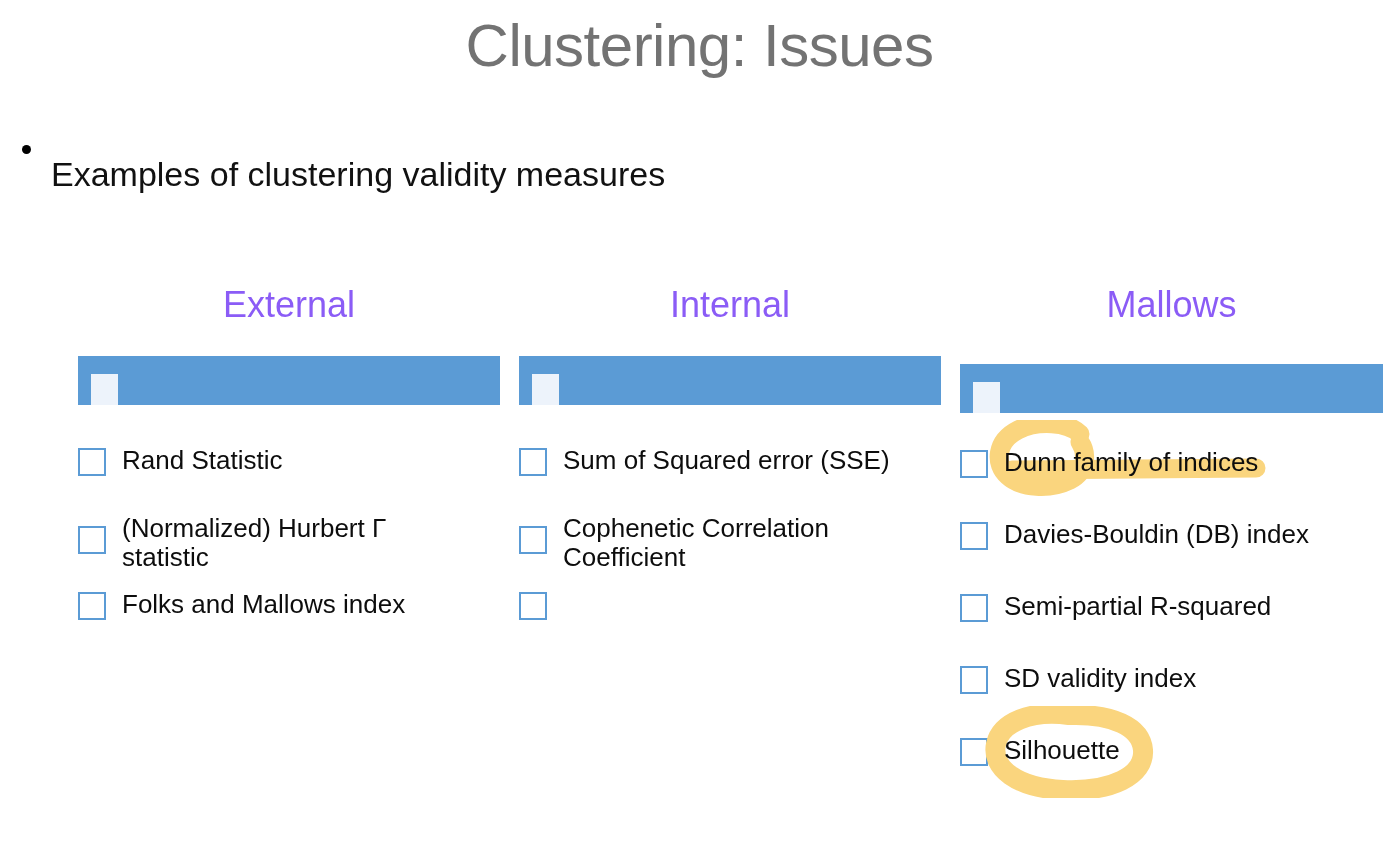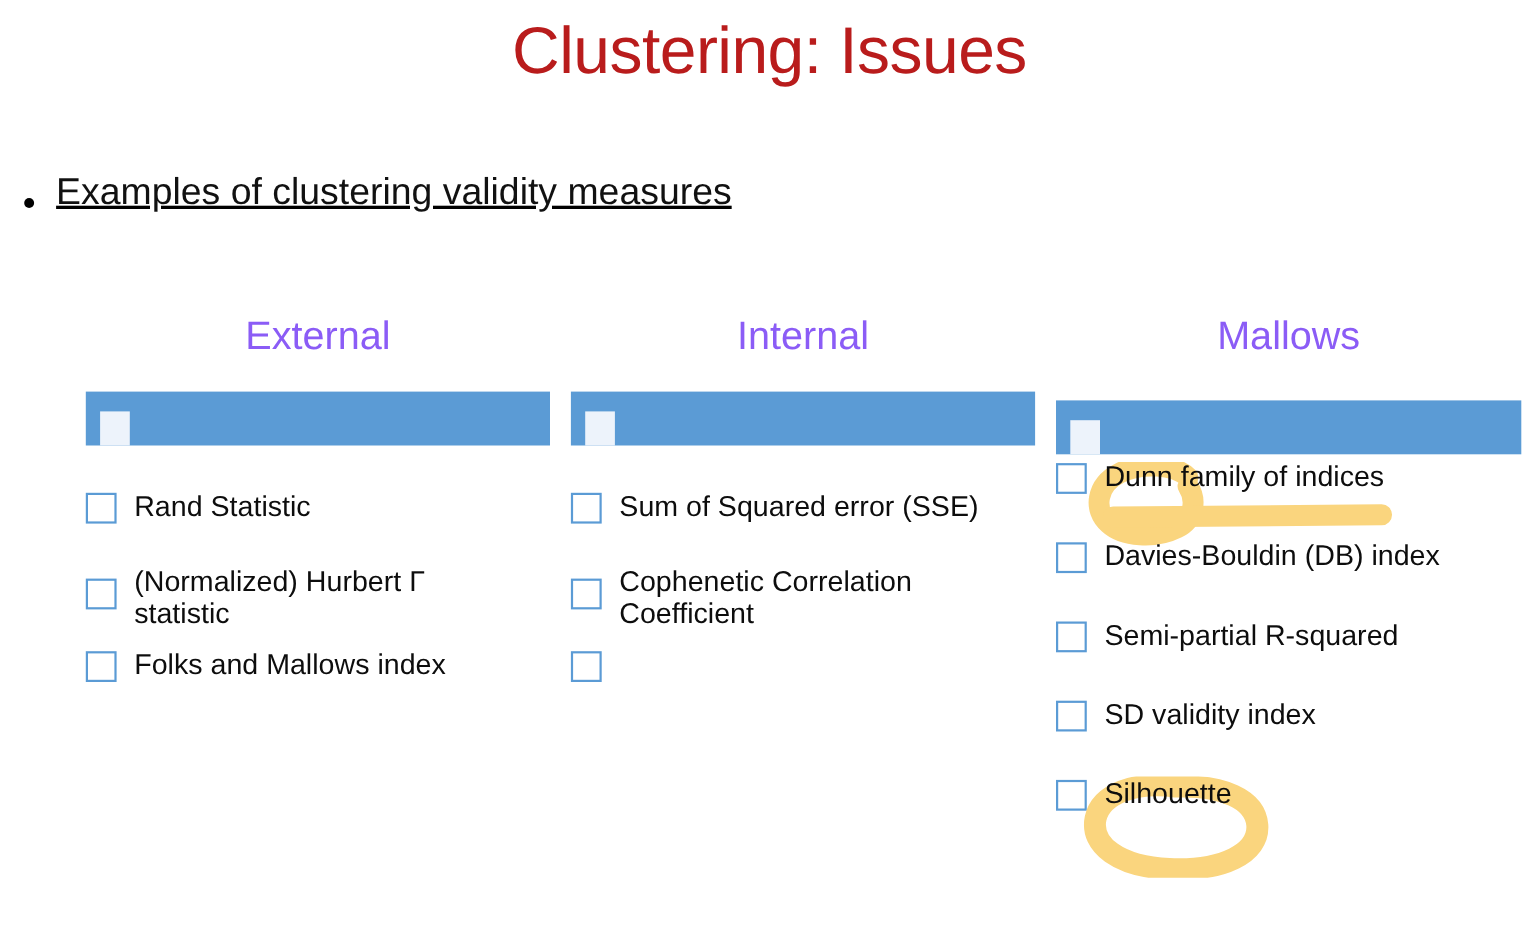--- a/index.html
+++ b/index.html
@@ -20,33 +20,32 @@
   
   .slide-title {
     position: absolute;
     top: 8px;
     left: 0;
     width: 1399px;
     text-align: center;
     font-size: 60px;
     line-height: 76px;
     font-weight: 400;
-    color: #b91c1c;
+    color: #737373;
     letter-spacing: -0.5px;
     white-space: nowrap;
   }
 
   
   .bullet-row {
     position: absolute;
     top: 152px;
     left: 22px;
     display: flex;
-    align-items: flex-end;
-    text-decoration: underline;
+    align-items: flex-start;
   }
   .bullet-dot {
     width: 9px;
     height: 9px;
     border-radius: 50%;
     background: #000;
     display: inline-block;
     position: relative;
     top: -7px;
     margin-right: 20px;
@@ -97,21 +96,21 @@
     left: 13px;
     bottom: 0;
     width: 27px;
     height: 31px;
     background: #EDF3FB;
   }
 
   .col-items {
     margin-top: 37px;
   }
-  .col-relative .col-items { margin-top: 2px; }
+  .col-relative .col-items { margin-top: 31px; }
 
   .item-row {
     display: flex;
     align-items: flex-start;
     height: 72px;
     position: relative;
   }
   .item-checkbox {
     width: 28px;
     height: 28px;

